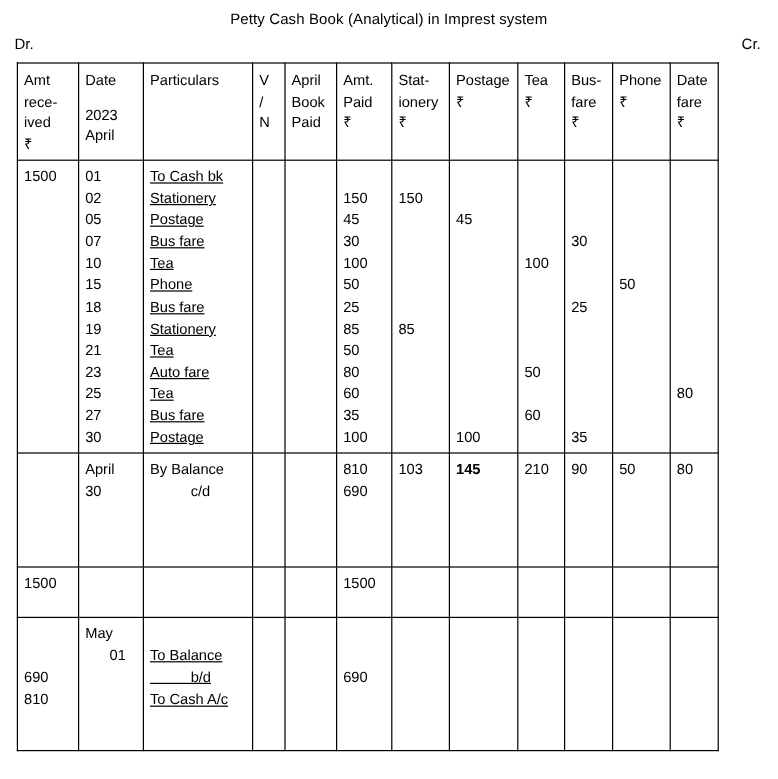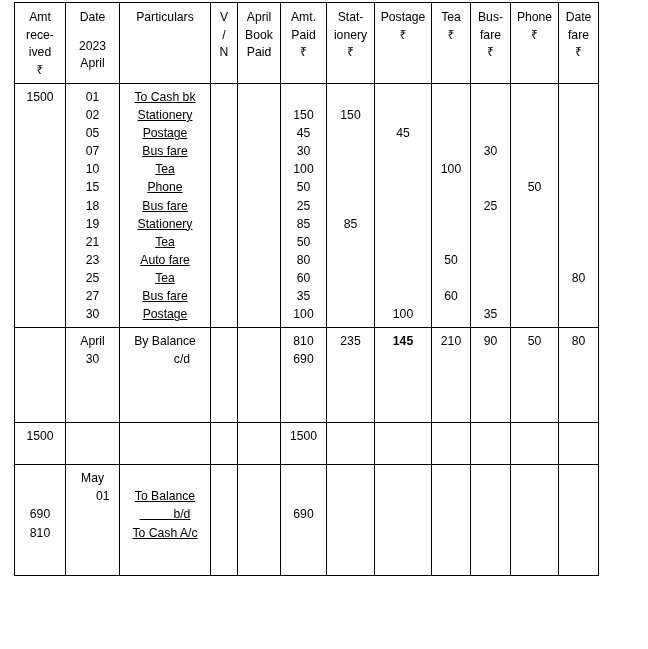--- a/index.html
+++ b/index.html
@@ -50,21 +50,20 @@
     margin-left: 14px;
     margin-top: 2px;
     table-layout: fixed;
     font-size: 12.2px;
   }
   table.pcb td, table.pcb th {
     border: 1px solid #000000;
     vertical-align: top;
     padding: 0;
     font-weight: normal;
-    text-align: center;
   }
   .hdr {
     height: 74px;
     padding: 6px 5px 0 5px !important;
     line-height: 17.5px;
     font-size: 12.2px;
     text-align: left;
   }
   .cell {
     padding: 4px 5px 4px 5px !important;
@@ -88,21 +87,26 @@
   .tot-row td { height: 33px; }
   .open-row td { height: 102px; }
   .indent-1 { padding-left: 14px; }
   .date-sub { margin-top: 11px; }
 </style>
 </head>
 <body>
 
 <div class="page">
 
-
+  <div class="title">Petty Cash Book (Analytical) in Imprest system</div>
+
+  <div class="drcr">
+    <div class="dr">Dr.</div>
+    <div class="cr">Cr.</div>
+  </div>
 
   <table class="pcb">
     <colgroup>
       <col class="col-amt">
         <col class="col-date">
         <col class="col-part">
         <col class="col-vn">
       <col class="col-cbf">
         <col class="col-amtpaid">
         <col class="col-stat">
@@ -286,21 +290,21 @@
       <tr class="bal-row">
         <td class="cell lines" style="white-space: pre;"></td>
         <td class="cell lines" style="white-space: pre;">April
 30</td>
         <td class="cell lines" style="white-space: pre;">By Balance
           c/d</td>
         <td class="cell lines" style="white-space: pre;"></td>
         <td class="cell lines" style="white-space: pre;"></td>
         <td class="cell lines num" style="white-space: pre;">810
 690</td>
-        <td class="cell lines num" style="white-space: pre;">235</td>
+        <td class="cell lines num" style="white-space: pre;">103</td>
         <td class="cell lines num indent-1" style="white-space: pre; font-weight: bold;">145</td>
         <td class="cell lines num" style="white-space: pre;">210</td>
         <td class="cell lines num indent-1" style="white-space: pre;">90</td>
         <td class="cell lines num indent-1" style="white-space: pre;">50</td>
         <td class="cell lines num indent-1" style="white-space: pre;">80</td>
       </tr>
       <tr class="tot-row">
         <td class="cell lines" style="white-space: pre;">1500</td>
         <td class="cell lines" style="white-space: pre;"></td>
         <td class="cell lines" style="white-space: pre;"></td>

